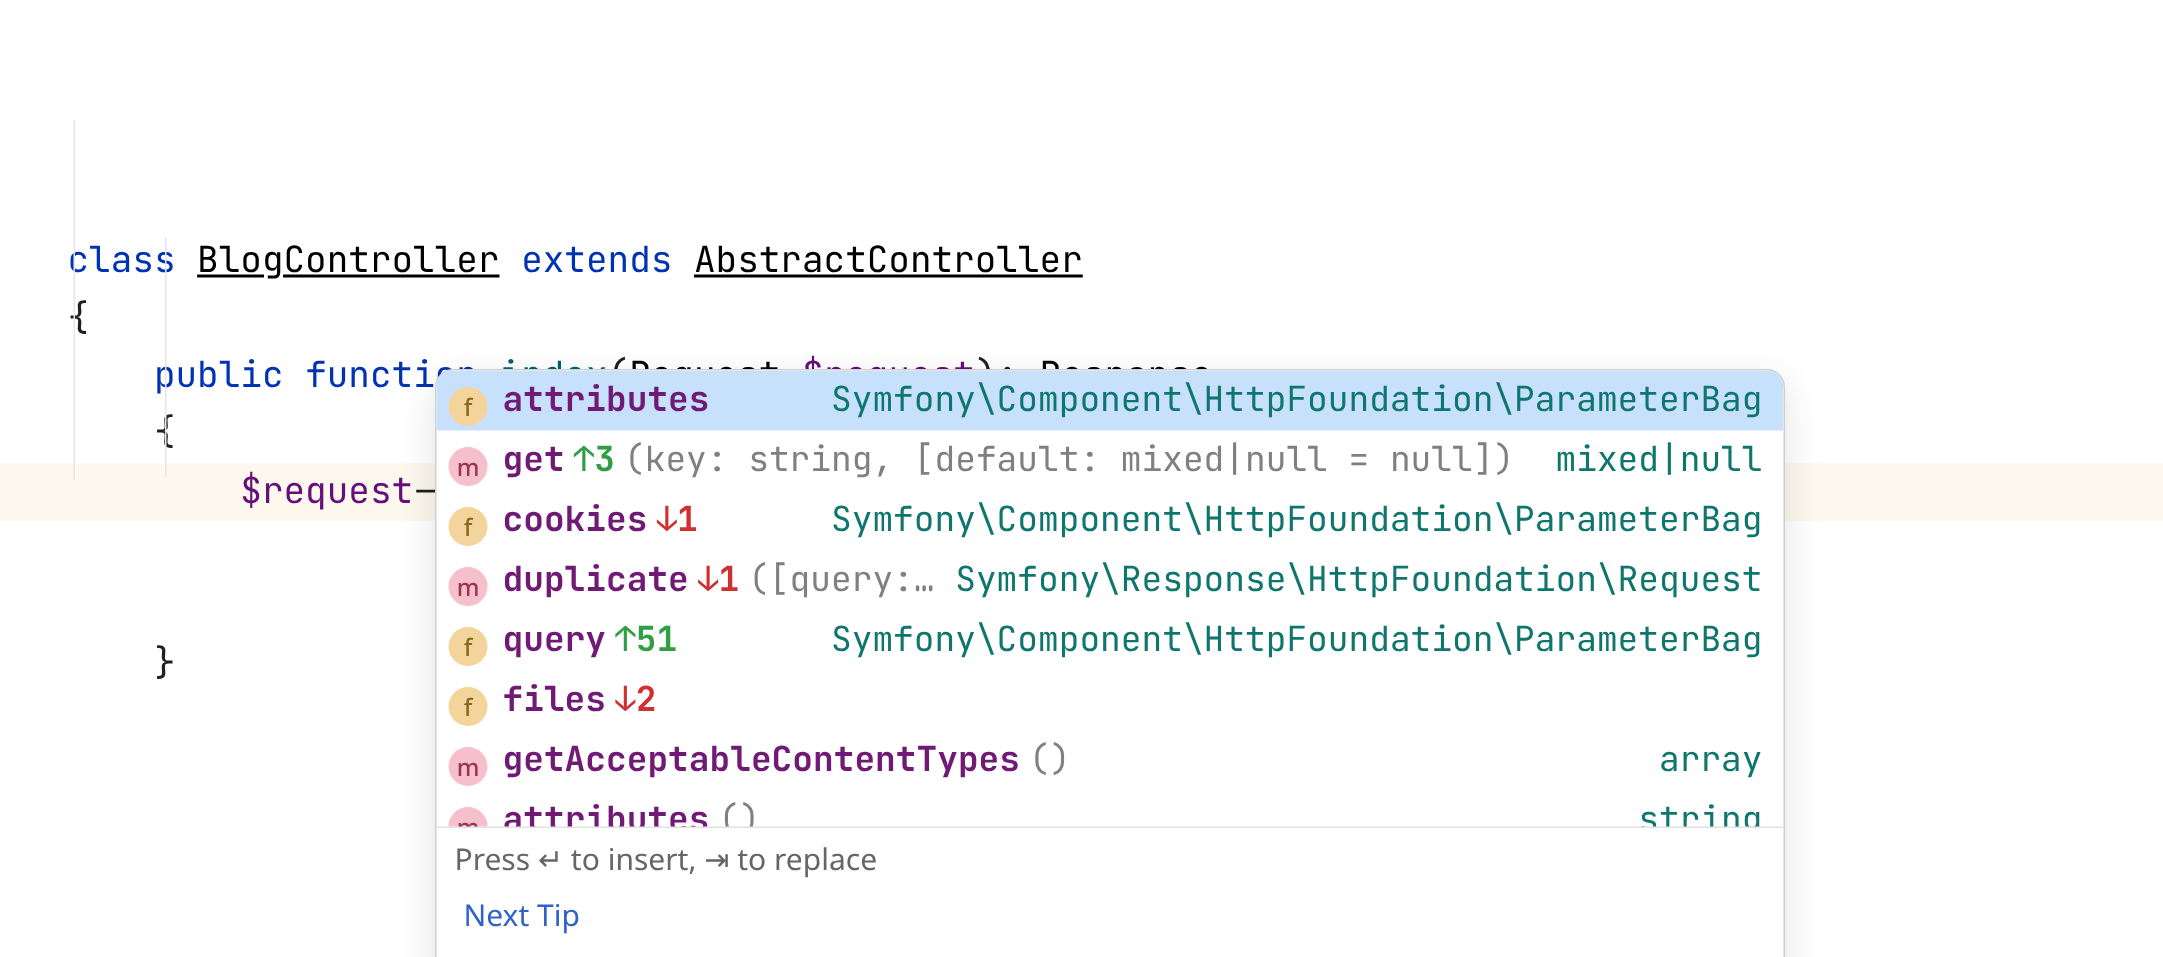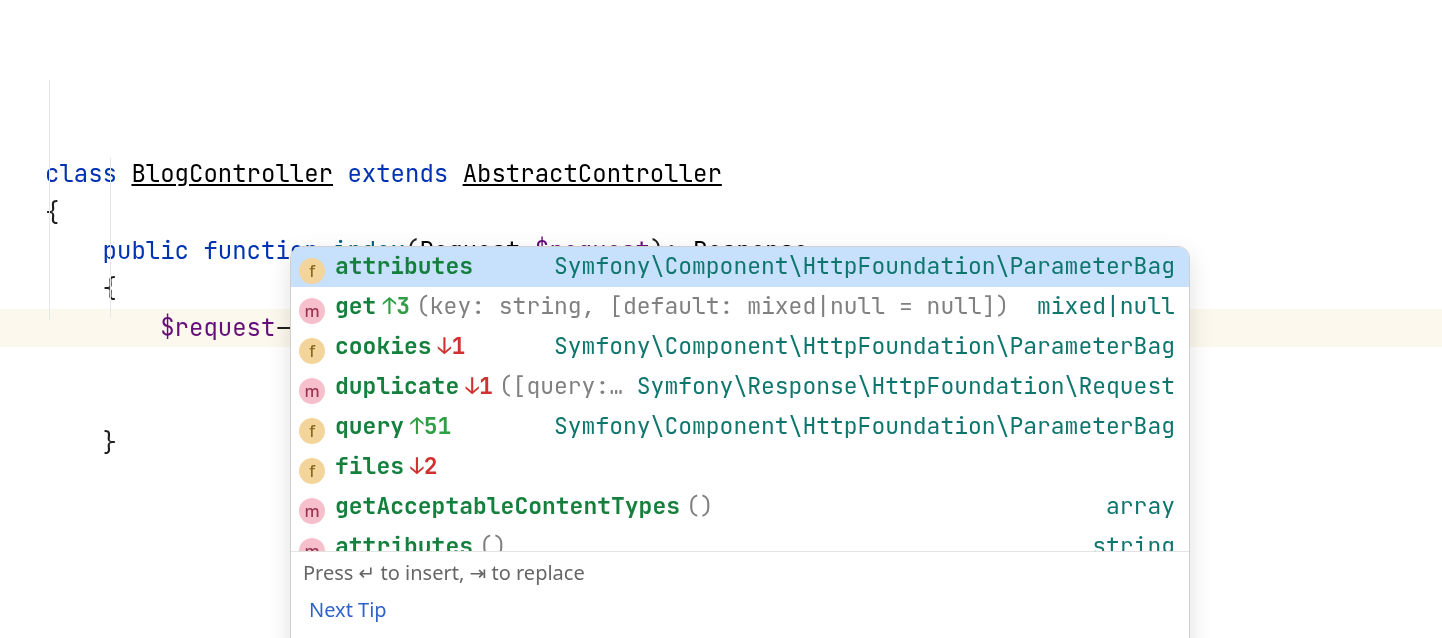--- a/index.html
+++ b/index.html
@@ -106,21 +106,21 @@
     font-size: 16px;
     font-weight: 500;
     margin-right: 10px;
     flex-shrink: 0;
     position: relative;
     top: 3px;
     font-family: system-ui, sans-serif;
   }
   .badge-f { background: #f3d49b; color: #8a691f; }
   .badge-m { background: #f5c0cb; color: #9b3553; }
-  .name { font-weight: 700; color: #15803d; }
+  .name { font-weight: 700; color: #701a75; }
   .arrow-up { color: #2f9e44; font-weight: 600; margin-left: 6px; }
   .arrow-down { color: #d03030; font-weight: 600; margin-left: 6px; }
   .sig { color: #808080; margin-left: 6px; overflow: hidden; text-overflow: ellipsis; }
   .spacer { flex: 1 1 auto; min-width: 8px; }
   .type { color: #0f766e; text-align: right; }
 
   .popup-footer {
     display: flex;
     align-items: flex-start;
     padding: 4px 12px 6px 12px;

